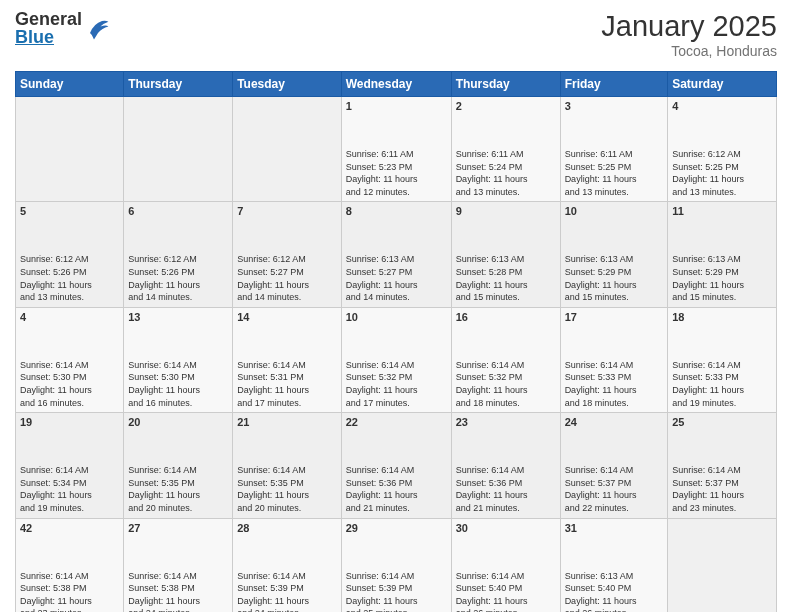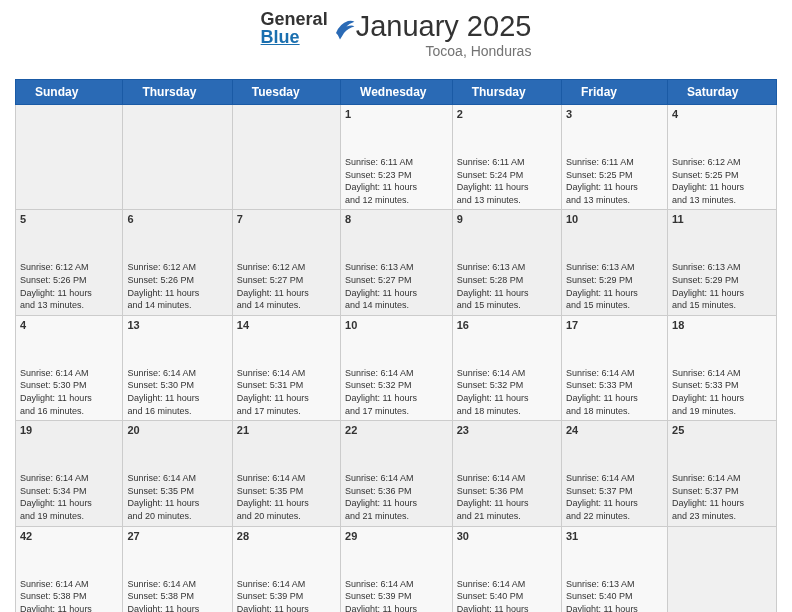--- a/index.html
+++ b/index.html
@@ -11,23 +11,23 @@
       overflow: hidden;
     }
     .page {
       width: 792px;
       height: 612px;
       background: #fff;
       padding: 10px 15px;
     }
     .header {
       display: flex;
-      justify-content: center;
+      justify-content: space-between;
       align-items: flex-start;
-      margin-bottom: 20px;
+      margin-bottom: 12px;
     }
     .logo {
       display: flex;
       align-items: center;
     }
     .logo-text {
       display: flex;
       flex-direction: column;
       font-size: 18px;
       font-weight: bold;
@@ -56,21 +56,21 @@
     .calendar {
       width: 100%;
       border-collapse: collapse;
       border: 1px solid #ccc;
     }
     .calendar th {
       background-color: #2a6ab5;
       color: #fff;
       font-size: 12px;
       font-weight: bold;
-      padding: 5px 19px;
+      padding: 5px 4px;
       text-align: left;
       border: 1px solid #1a5aa5;
     }
     .calendar td {
       vertical-align: top;
       border: 1px solid #ccc;
       padding: 3px 4px;
       width: 113px;
       min-height: 70px;
       height: 82px;

